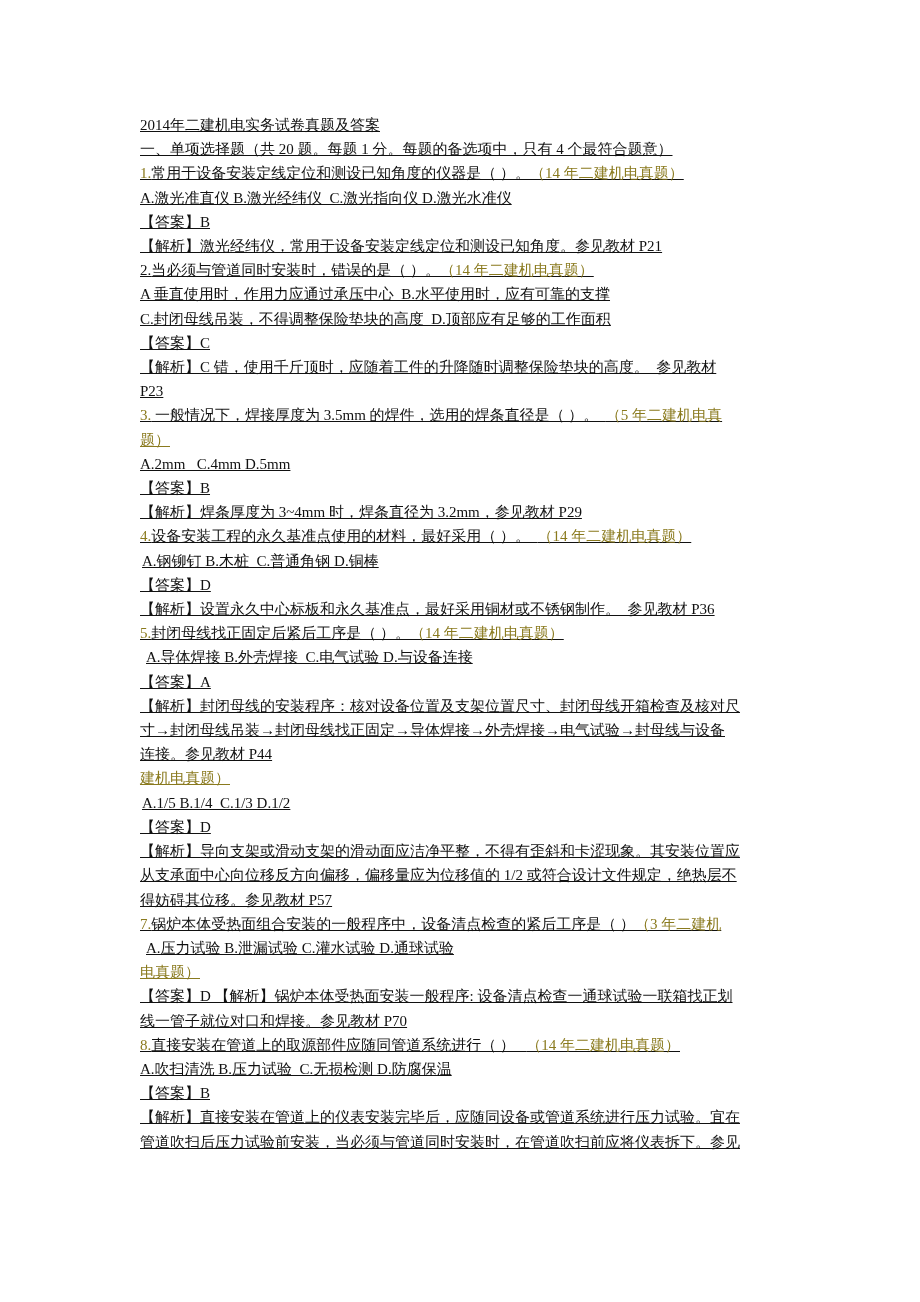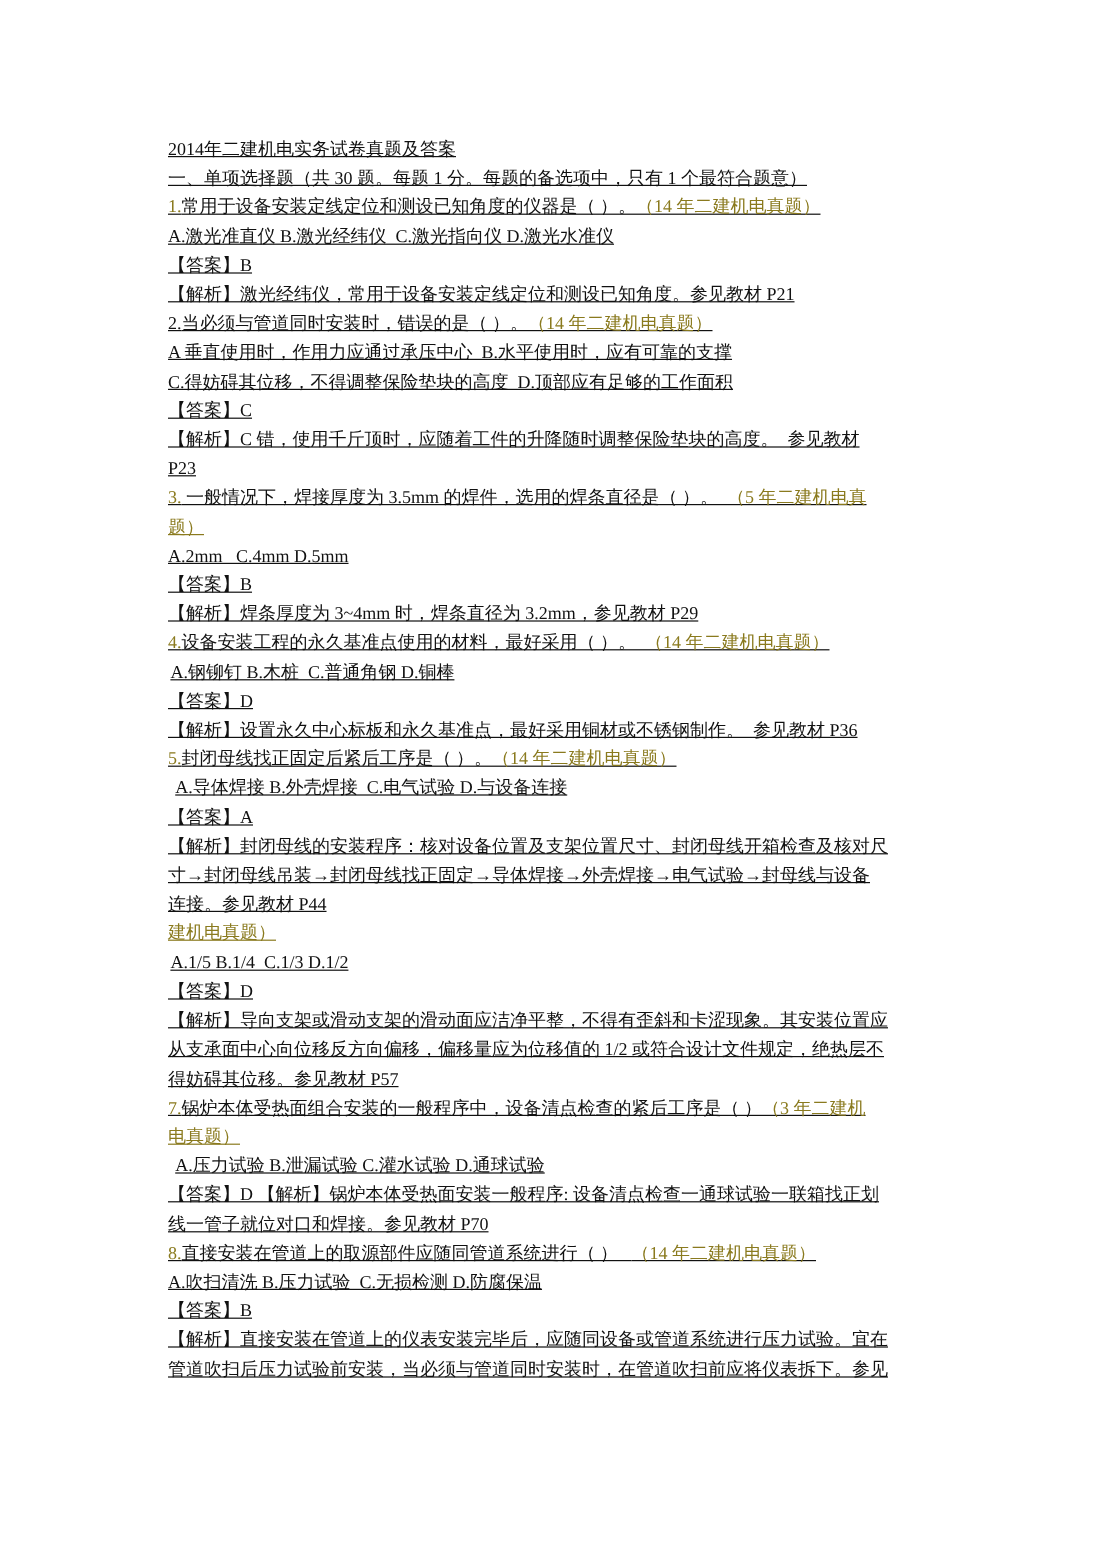--- a/index.html
+++ b/index.html
@@ -32,30 +32,30 @@
       color: #8a7a1e;
     }
     .indent1 { padding-left: 2px; }
     .indent2 { padding-left: 6px; }
   </style>
 </head>
 <body>
 
 <div class="page">
   <p class="line">2014年二建机电实务试卷真题及答案</p>
-  <p class="line">一、单项选择题（共 30 题。每题 1 分。每题的备选项中，只有 1 个最符合题意）</p>
+  <p class="line">一、单项选择题（共 20 题。每题 1 分。每题的备选项中，只有 4 个最符合题意）</p>
 
   <p class="line"><span class="olive">1.</span><span>常用于设备安装定线定位和测设已知角度的仪器是（ ）。</span><span class="olive">（14 年二建机电真题）</span></p>
   <p class="line">A.激光准直仪 B.激光经纬仪  C.激光指向仪 D.激光水准仪</p>
   <p class="line">【答案】B</p>
   <p class="line">【解析】激光经纬仪，常用于设备安装定线定位和测设已知角度。参见教材 P21</p>
 
   <p class="line"><span>2.</span><span>当必须与管道同时安装时，错误的是（ ）。</span><span class="olive">（14 年二建机电真题）</span></p>
   <p class="line">A 垂直使用时，作用力应通过承压中心  B.水平使用时，应有可靠的支撑</p>
-  <p class="line">C.得妨碍其位移，不得调整保险垫块的高度  D.顶部应有足够的工作面积</p>
+  <p class="line">C.封闭母线吊装，不得调整保险垫块的高度  D.顶部应有足够的工作面积</p>
   <p class="line">【答案】C</p>
   <p class="line">【解析】C 错，使用千斤顶时，应随着工件的升降随时调整保险垫块的高度。  参见教材</p>
   <p class="line">P23</p>
 
   <p class="line"><span class="olive">3.</span><span> 一般情况下，焊接厚度为 3.5mm 的焊件，选用的焊条直径是（ ）。  </span><span class="olive">（5 年二建机电真</span></p>
   <p class="line olive">题）</p>
   <p class="line">A.2mm   C.4mm D.5mm</p>
   <p class="line">【答案】B</p>
   <p class="line">【解析】焊条厚度为 3~4mm 时，焊条直径为 3.2mm，参见教材 P29</p>
 
@@ -72,22 +72,22 @@
   <p class="line">连接。参见教材 P44</p>
 
   <p class="line olive">建机电真题）</p>
   <p class="line indent1">A.1/5 B.1/4  C.1/3 D.1/2</p>
   <p class="line">【答案】D</p>
   <p class="line">【解析】导向支架或滑动支架的滑动面应洁净平整，不得有歪斜和卡涩现象。其安装位置应</p>
   <p class="line">从支承面中心向位移反方向偏移，偏移量应为位移值的 1/2 或符合设计文件规定，绝热层不</p>
   <p class="line">得妨碍其位移。参见教材 P57</p>
 
   <p class="line"><span class="olive">7.</span><span>锅炉本体受热面组合安装的一般程序中，设备清点检查的紧后工序是（ ）</span><span class="olive">（3 年二建机</span></p>
+  <p class="line indent2">A.压力试验 B.泄漏试验 C.灌水试验 D.通球试验</p>
   <p class="line olive">电真题）</p>
-  <p class="line indent2">A.压力试验 B.泄漏试验 C.灌水试验 D.通球试验</p>
   <p class="line">【答案】D 【解析】锅炉本体受热面安装一般程序: 设备清点检查一通球试验一联箱找正划</p>
   <p class="line">线一管子就位对口和焊接。参见教材 P70</p>
 
   <p class="line"><span class="olive">8.</span><span>直接安装在管道上的取源部件应随同管道系统进行（ ）   </span><span class="olive">（14 年二建机电真题）</span></p>
   <p class="line">A.吹扫清洗 B.压力试验  C.无损检测 D.防腐保温</p>
   <p class="line">【答案】B</p>
   <p class="line">【解析】直接安装在管道上的仪表安装完毕后，应随同设备或管道系统进行压力试验。宜在</p>
   <p class="line">管道吹扫后压力试验前安装，当必须与管道同时安装时，在管道吹扫前应将仪表拆下。参见</p>
 </div>
 

